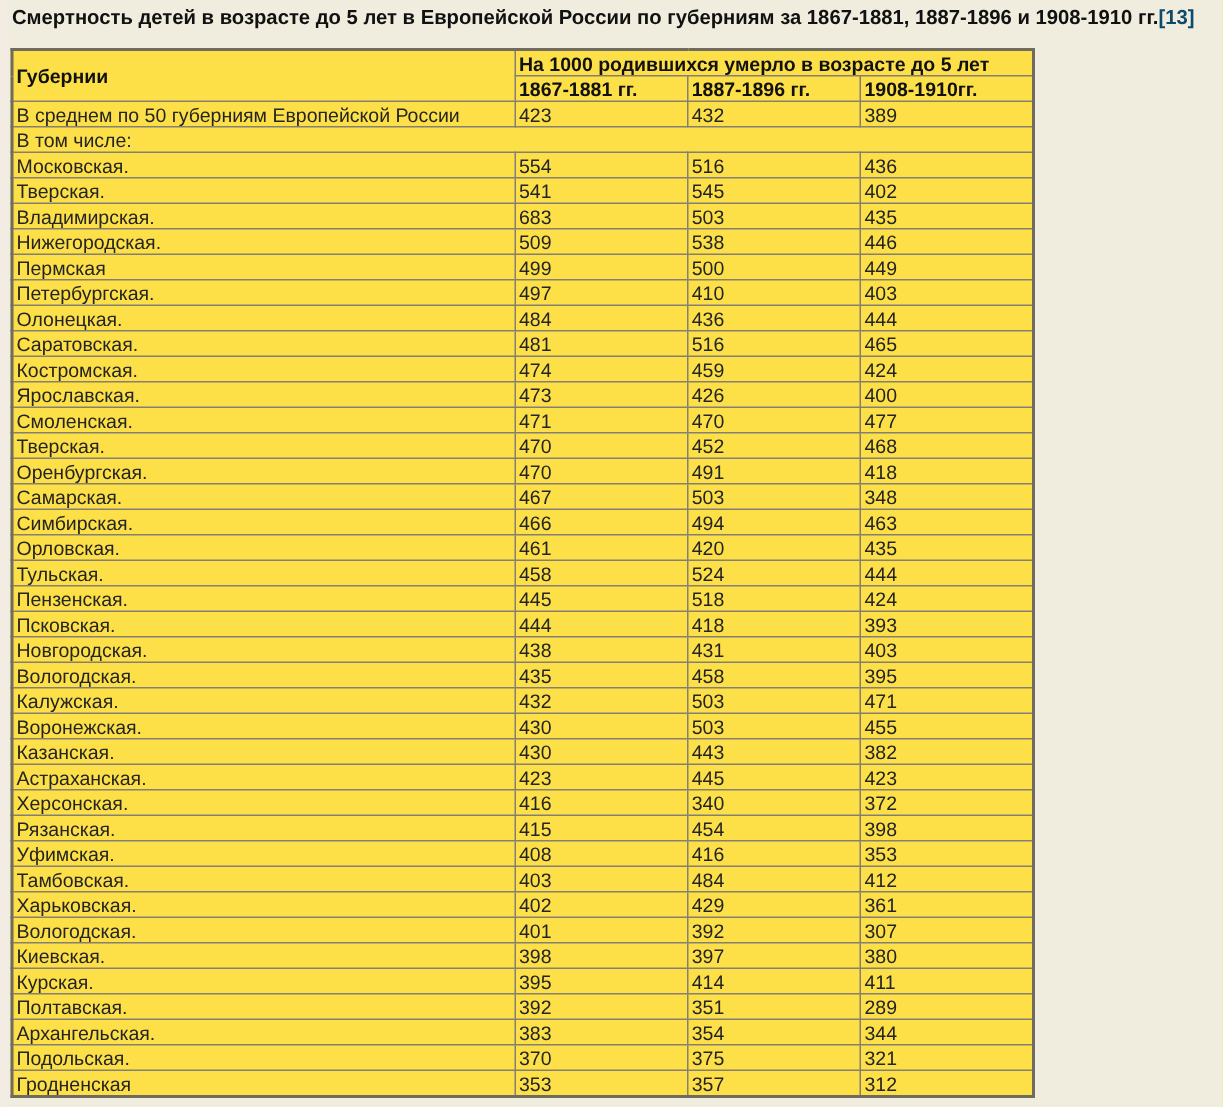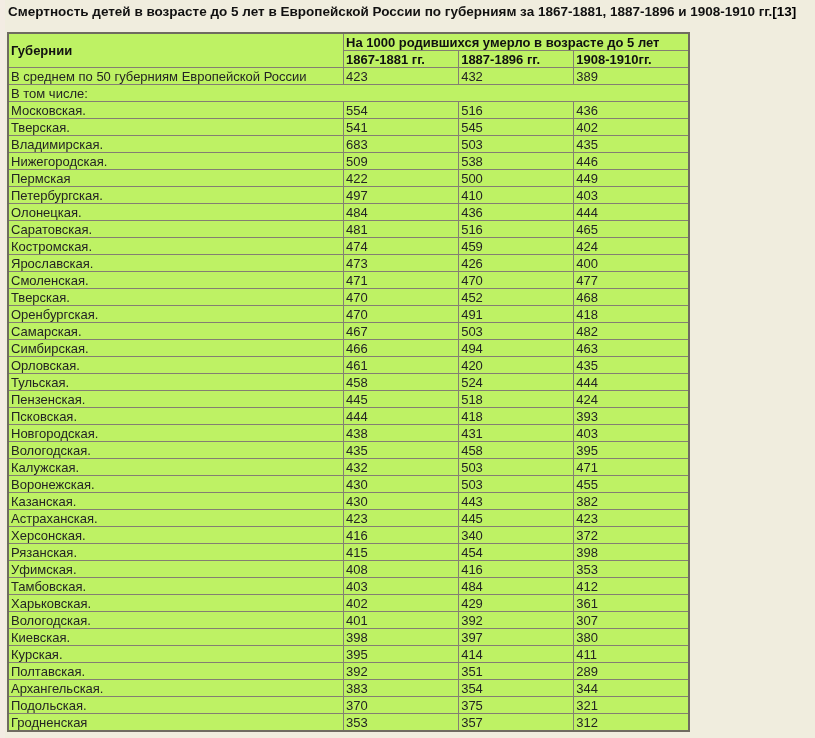--- a/index.html
+++ b/index.html
@@ -25,32 +25,32 @@
   }
   .page-title {
     margin: 4px 0 0 1px;
     width: 800px;
     font-size: 13.5px;
     font-weight: bold;
     line-height: 16px;
     color: #111111;
   }
   .cite-link {
-    color: #000000;
+    color: #0c4a6e;
     text-decoration: none;
     font-weight: bold;
     cursor: pointer;
   }
   table.mortality {
     margin-top: 12px;
     border-collapse: collapse;
     table-layout: fixed;
     width: 683px;
     font-size: 13px;
-    background: #bef264;
+    background: #fde047;
   }
   table.mortality, table.mortality th, table.mortality td {
     border: 1px solid #847f72;
   }
   table.mortality { border-width: 2px; border-color: #6f6b60; }
   table.mortality th, table.mortality td {
     padding: 0 2px;
     height: 16px;
     line-height: 15px;
     font-weight: normal;
@@ -115,21 +115,21 @@
           <td>435</td>
         </tr>
         <tr>
           <td>Нижегородская.</td>
           <td>509</td>
           <td>538</td>
           <td>446</td>
         </tr>
         <tr>
           <td>Пермская</td>
-          <td>422</td>
+          <td>499</td>
           <td>500</td>
           <td>449</td>
         </tr>
         <tr>
           <td>Петербургская.</td>
           <td>497</td>
           <td>410</td>
           <td>403</td>
         </tr>
         <tr>
@@ -171,21 +171,21 @@
         <tr>
           <td>Оренбургская.</td>
           <td>470</td>
           <td>491</td>
           <td>418</td>
         </tr>
         <tr>
           <td>Самарская.</td>
           <td>467</td>
           <td>503</td>
-          <td>482</td>
+          <td>348</td>
         </tr>
         <tr>
           <td>Симбирская.</td>
           <td>466</td>
           <td>494</td>
           <td>463</td>
         </tr>
         <tr>
           <td>Орловская.</td>
           <td>461</td>

